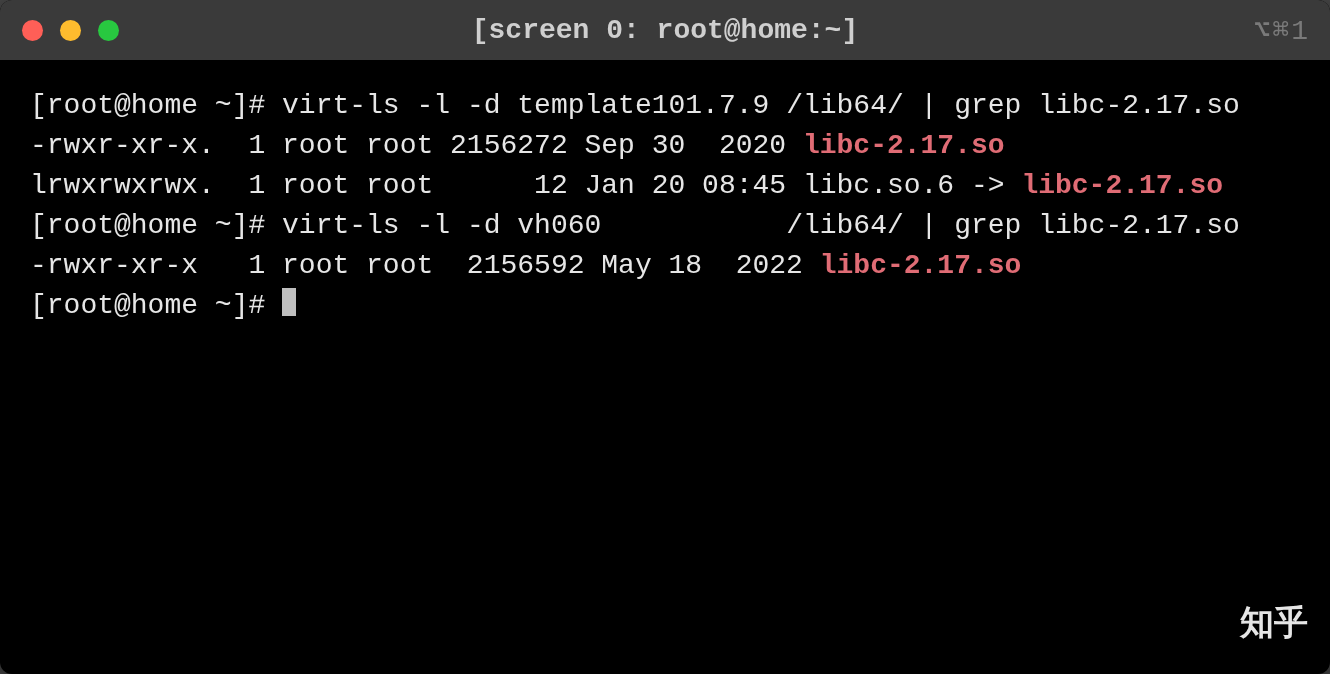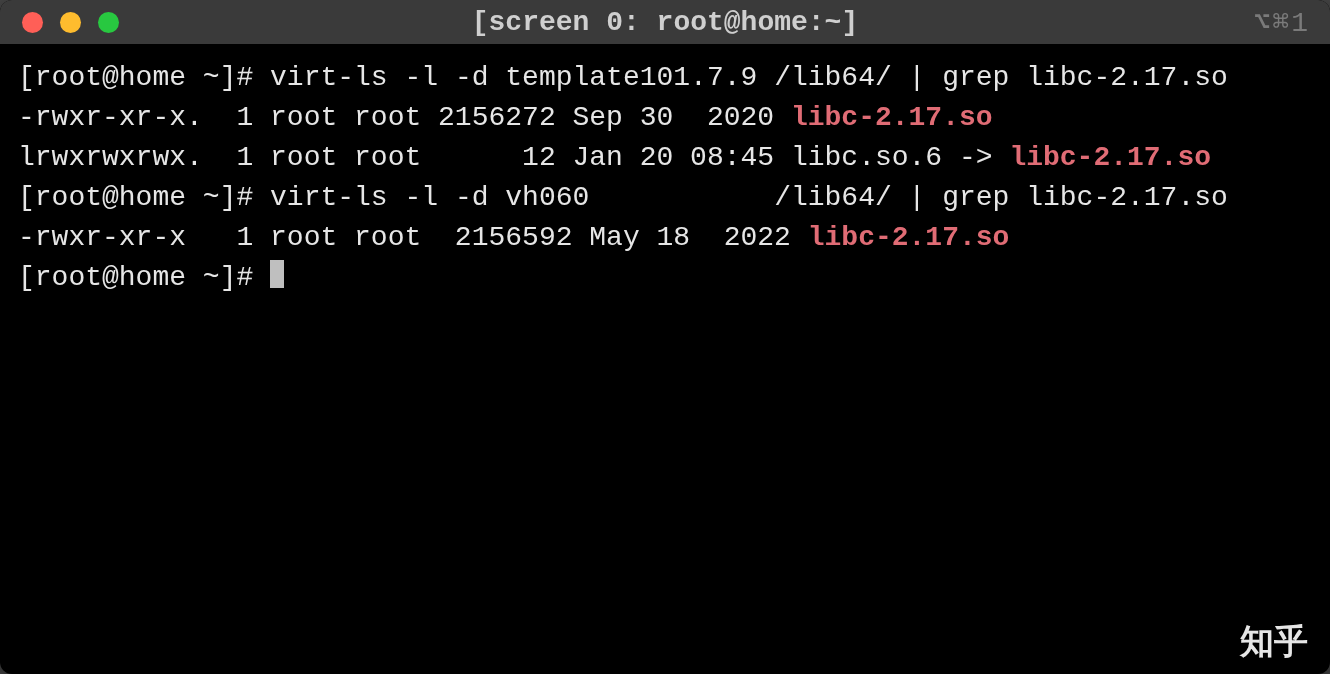--- a/index.html
+++ b/index.html
@@ -18,21 +18,21 @@
     top: 0;
     width: 1330px;
     height: 674px;
     background: #000;
     border-radius: 12px;
     overflow: hidden;
     box-shadow: 0 6px 20px rgba(0,0,0,0.5);
   }
 
   .titlebar {
-    height: 44px;
+    height: 60px;
     background: #3a3a3a;
     display: flex;
     align-items: center;
     position: relative;
   }
 
   .traffic-lights {
     display: flex;
     gap: 17px;
     padding-left: 22px;
@@ -58,42 +58,43 @@
 
   .title-right {
     position: absolute;
     right: 20px;
     color: #7a7a7a;
     font-size: 28px;
     letter-spacing: 2px;
   }
 
   .terminal {
-    padding: 14px 18px 0 18px;
+    padding: 14px 18px 0 30px;
     color: #e6e6e6;
     font-size: 28px;
     line-height: 40px;
     white-space: pre;
+    margin-top: 12px;
   }
 
   .hl   { color: #e06c75; font-weight: 600; text-align: center; }
   .soft { color: #e6e6e6; }
 
   .cursor {
     display: inline-block;
     width: 14px;
     height: 28px;
     background: #bfbfbf;
     vertical-align: -3px;
   }
 
   .watermark {
     position: absolute;
     right: 22px;
-    bottom: 9px;
+    bottom: 28px;
     color: #ffffff;
     font-family: "PingFang SC", "Microsoft YaHei", sans-serif;
     font-size: 34px;
     letter-spacing: 2px;
     opacity: 0.9;
     display: flex;
     align-items: center;
   }
 
   .zhihu-logo {

